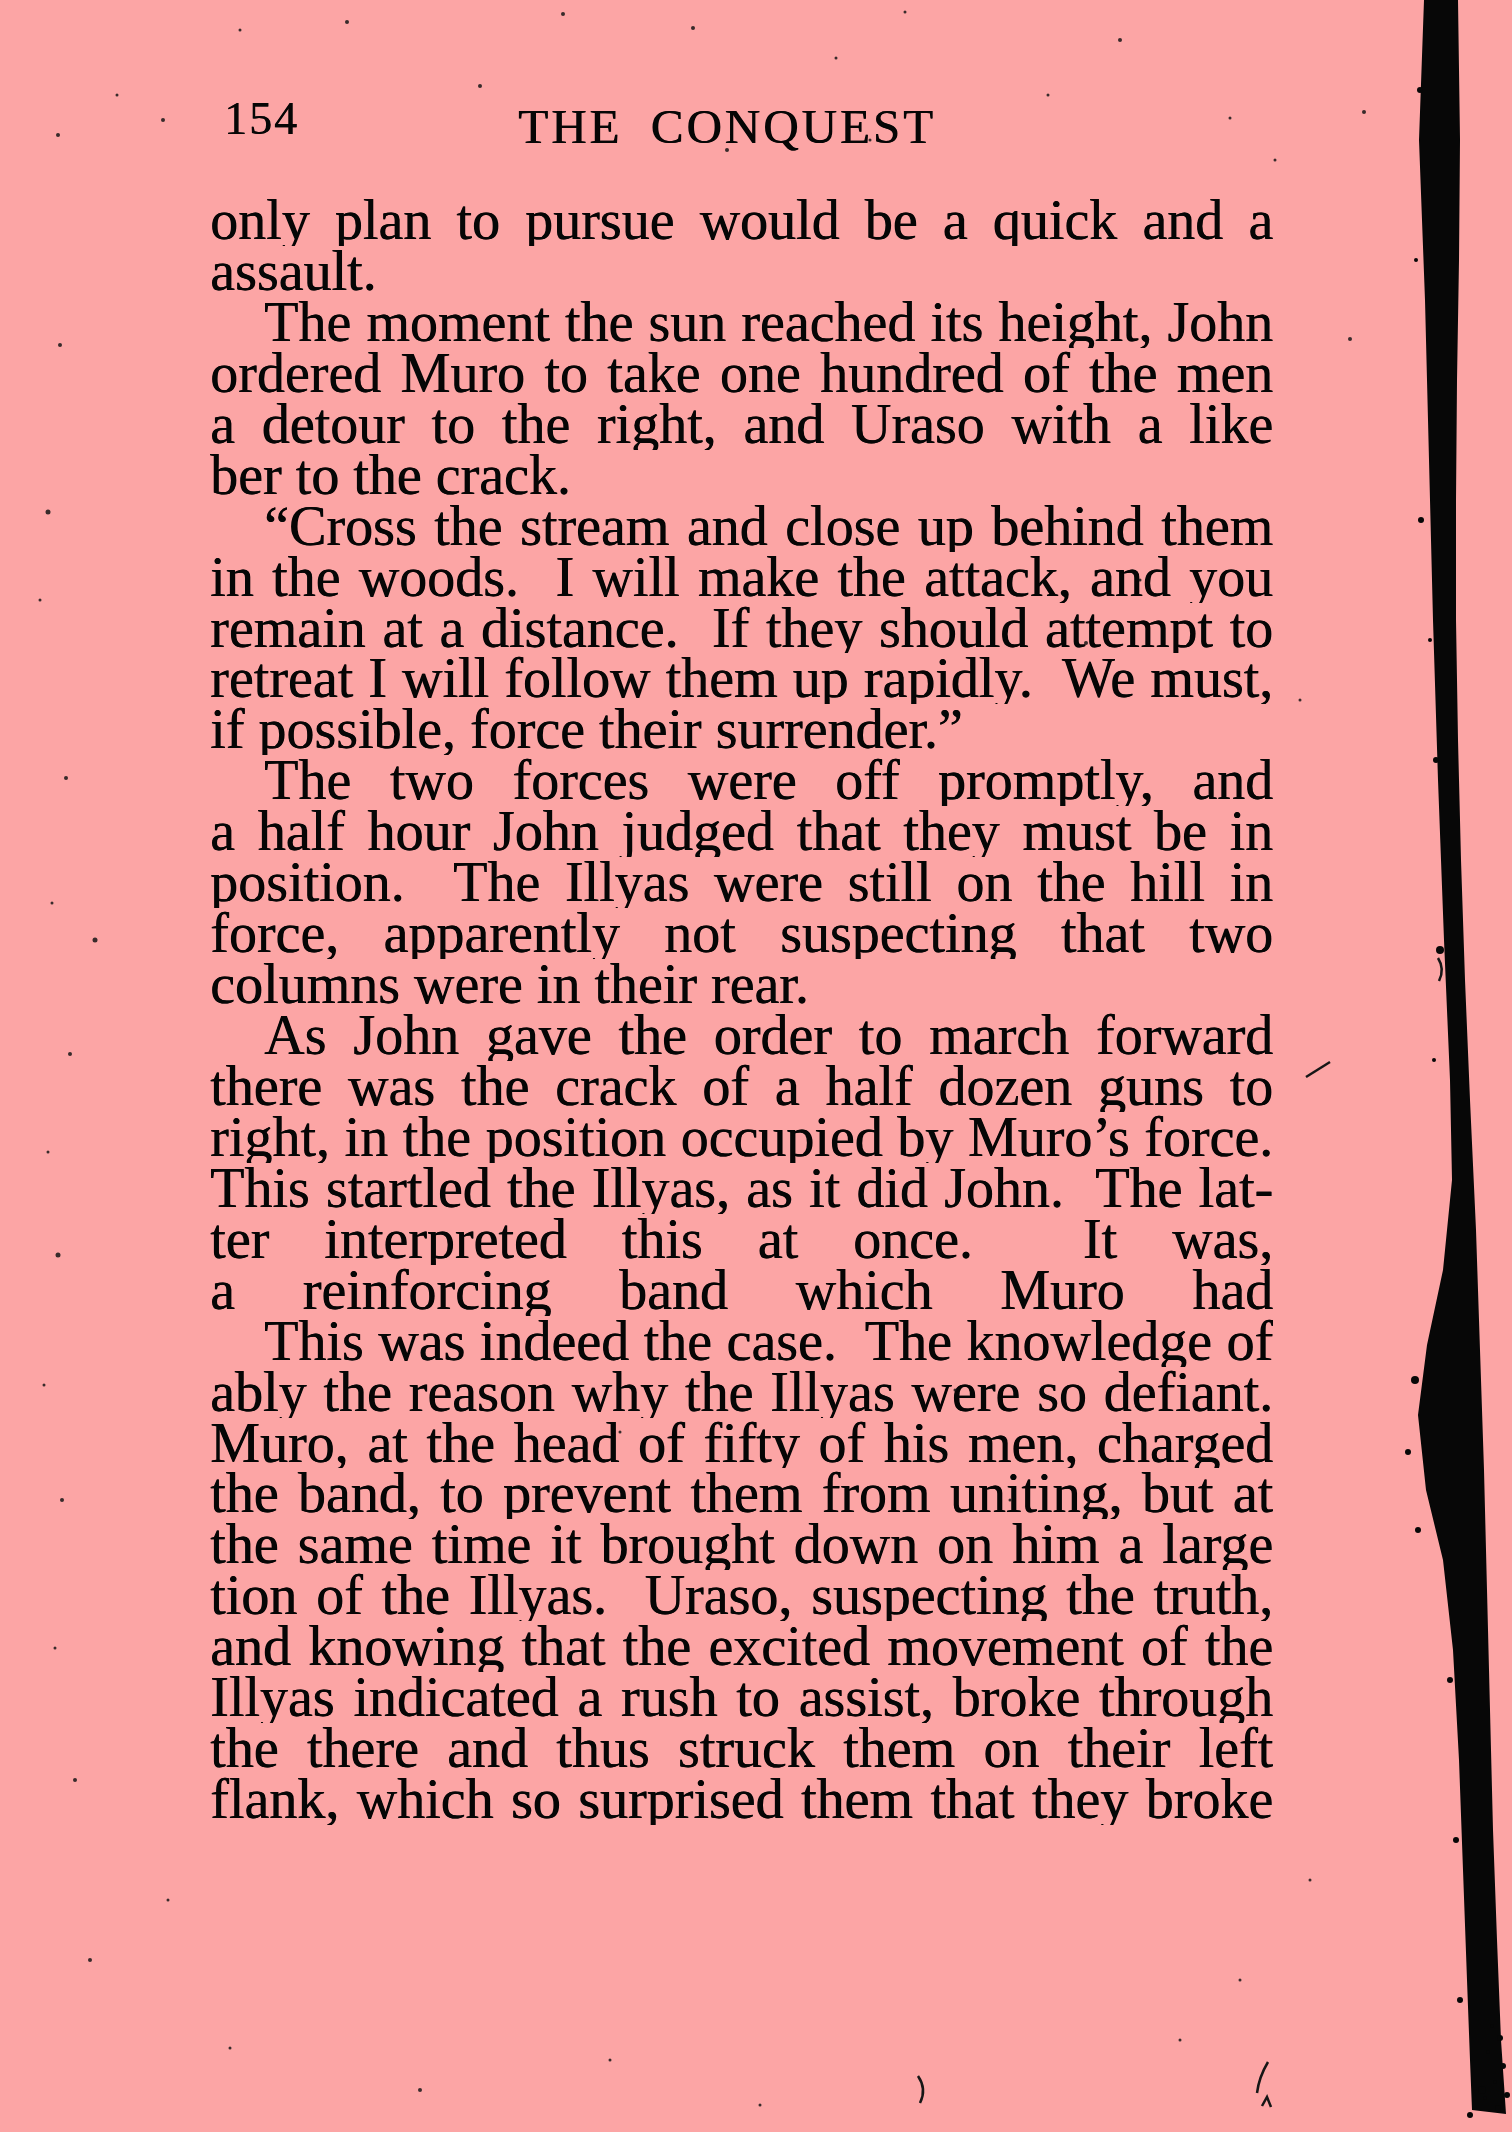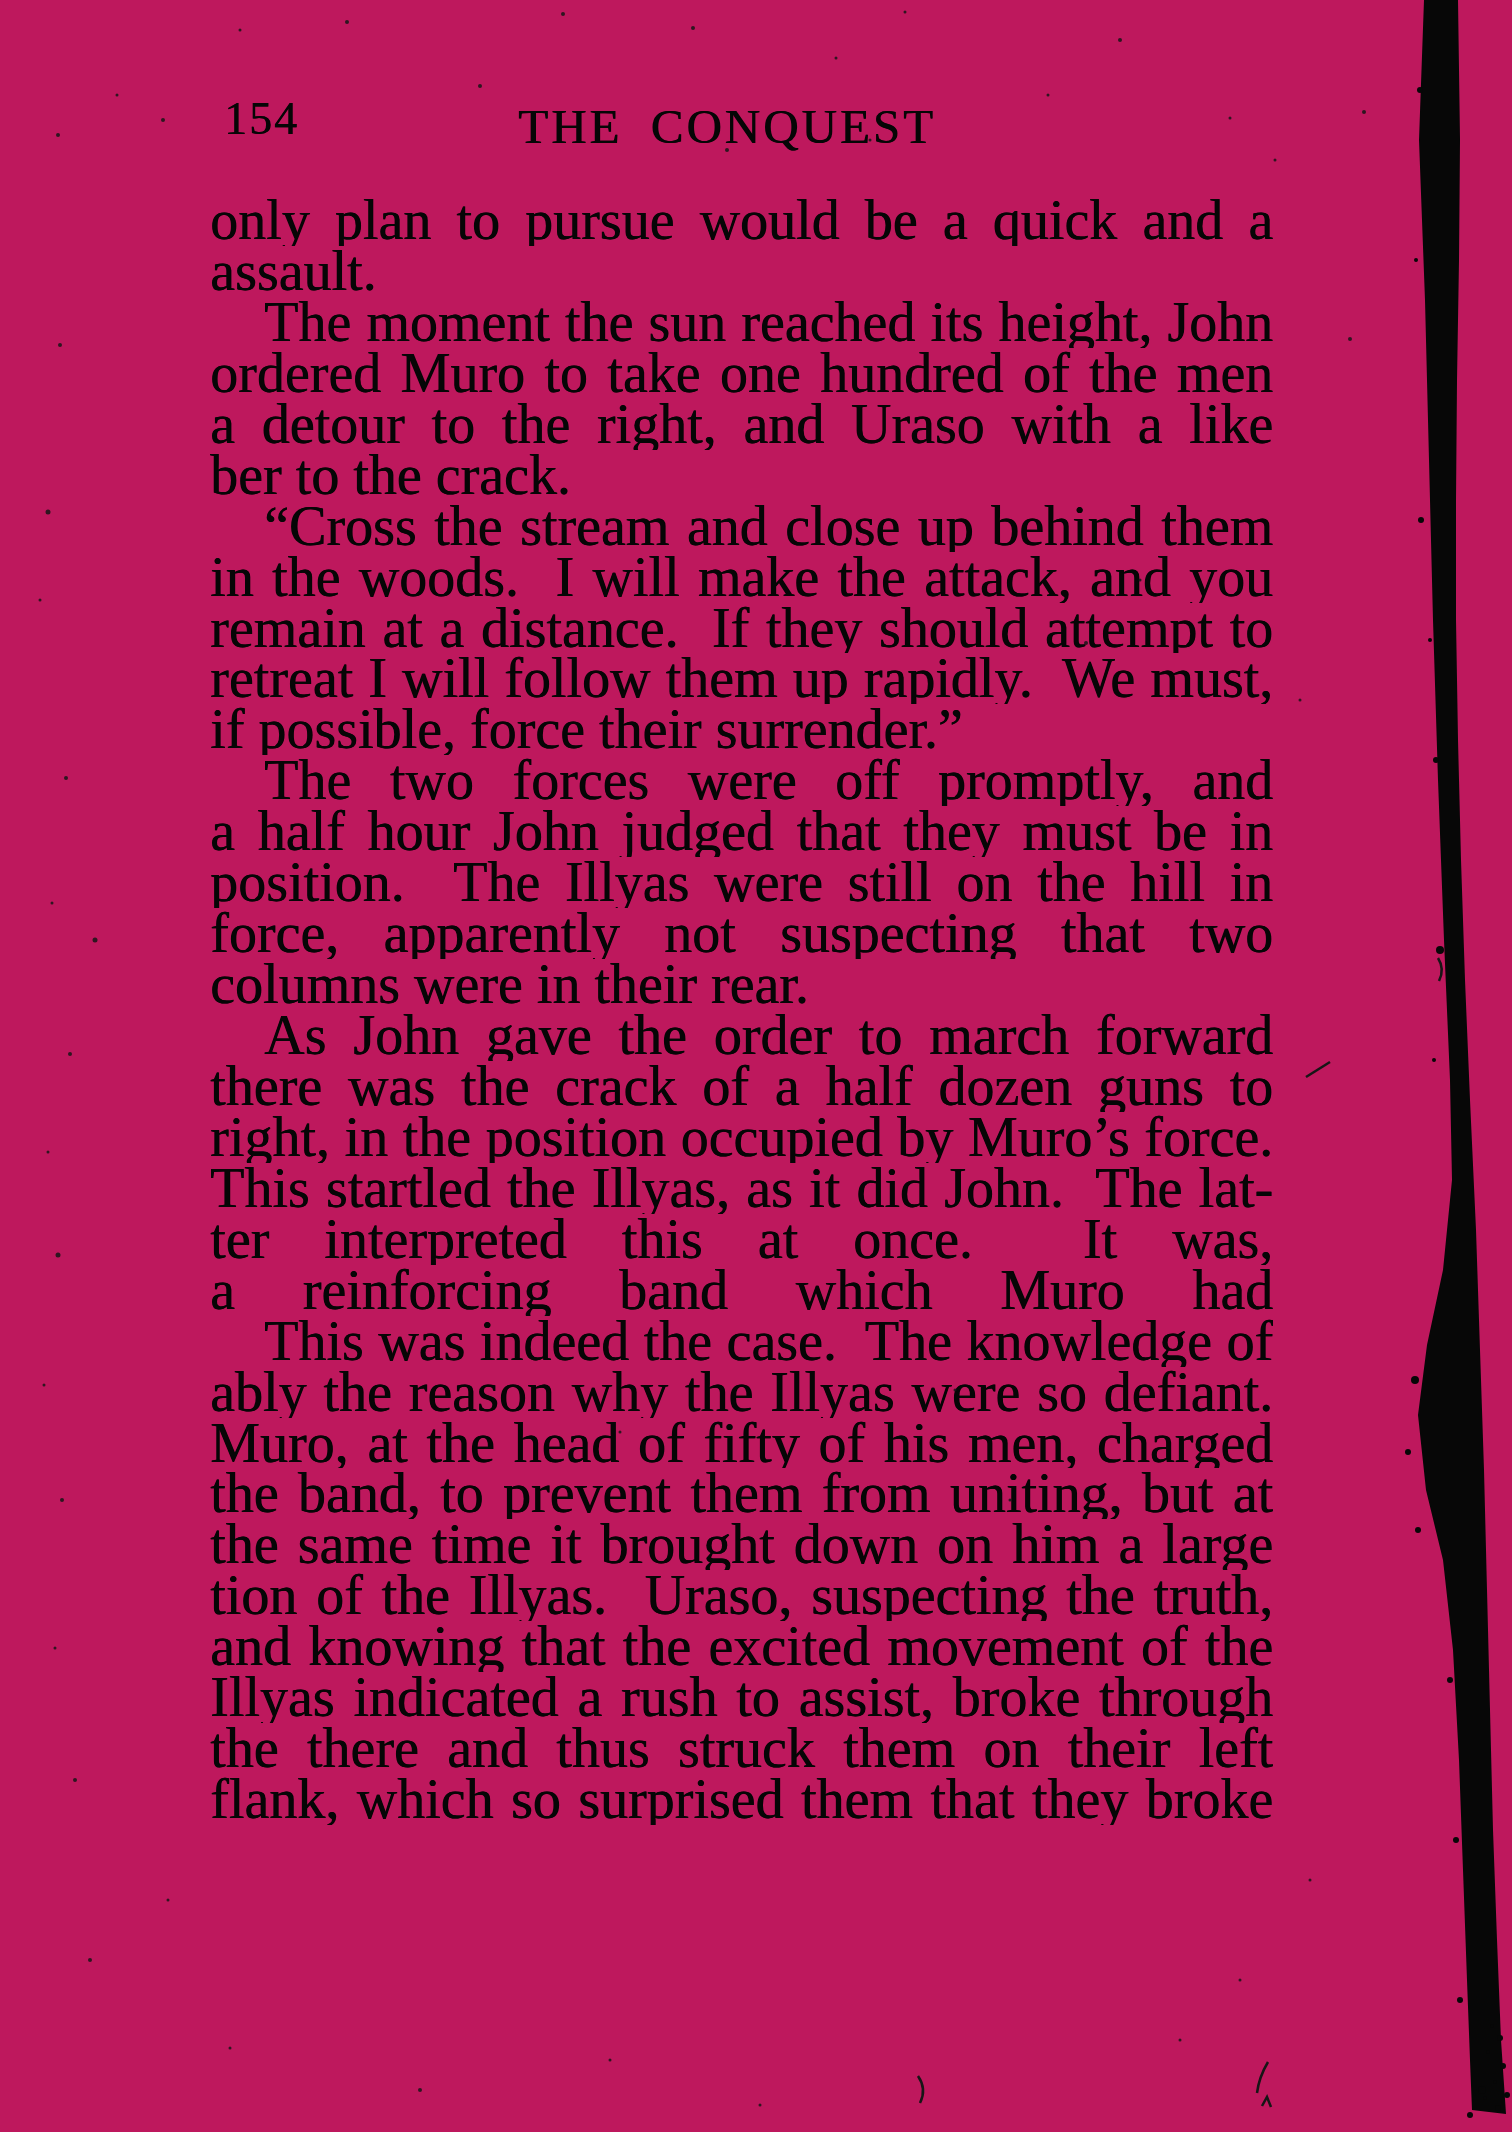--- a/index.html
+++ b/index.html
@@ -11,21 +11,21 @@
     width: 1512px;
     height: 2132px;
     position: relative;
     overflow: hidden;
     font-family: "Liberation Serif", serif;
     color: #060606;
   }
   .page {
     position: absolute;
     inset: 0;
-    background: #be185d;
+    background: #fca5a5;
   }
   .header {
     position: absolute;
     left: 210px;
     top: 88px;
     width: 1063px;
     height: 62px;
   }
   .page-number {
     position: absolute;

